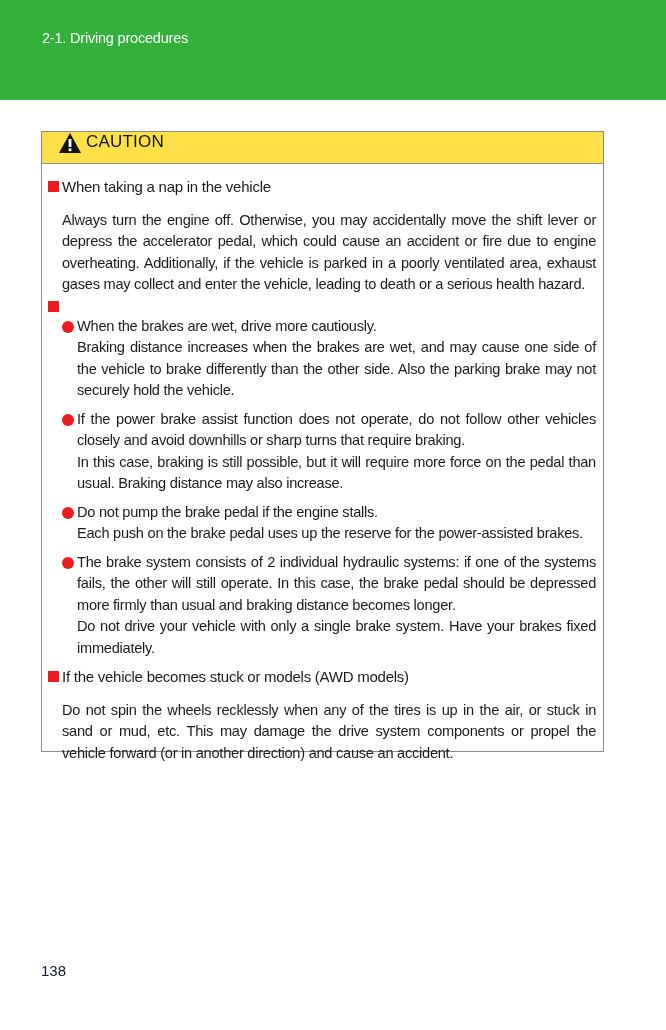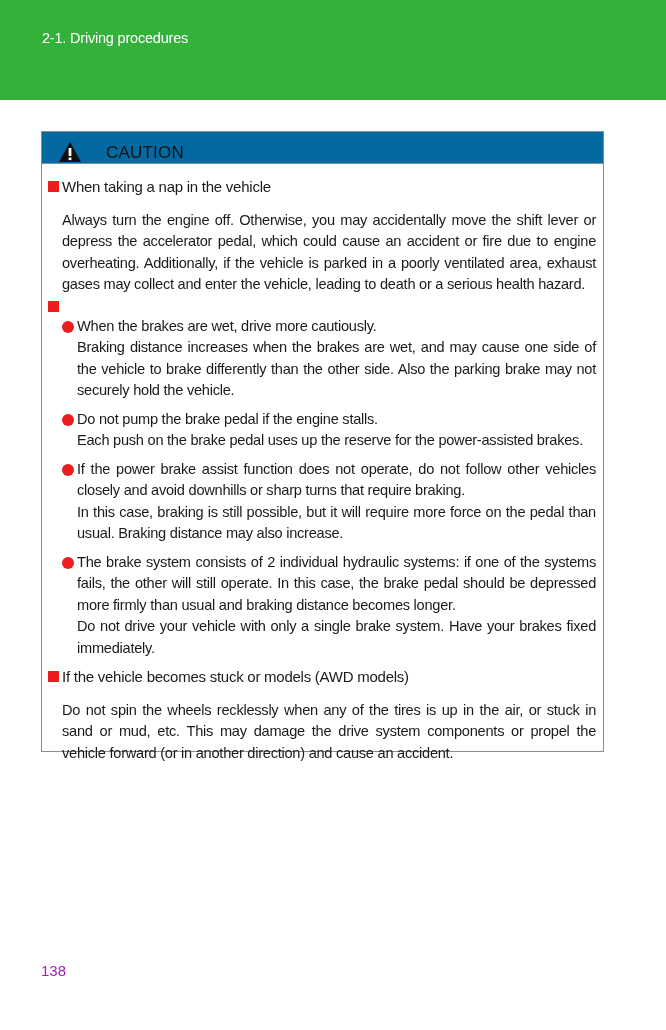--- a/index.html
+++ b/index.html
@@ -1,31 +1,31 @@
 <!DOCTYPE html>
 <html><head>
 <meta charset="utf-8">
 <style>
   html, body { margin:0; padding:0; }
   body { width:666px; height:1030px; background:#ffffff; position:relative; font-family:"Liberation Sans", sans-serif; color:#1a1a1a; overflow:hidden; }
   .header { position:absolute; left:0; top:0; width:666px; height:100px; background:#34b13a; }
   .header-title { position:absolute; left:42px; top:30px; color:#ffffff; font-size:14.5px; letter-spacing:-0.2px; }
   .caution-box { position:absolute; left:41px; top:131px; width:563px; height:621px; border:1px solid #8c8c8c; box-sizing:border-box; }
-  .caution-header { height:31px; background:#0369a1; border-bottom:1px solid #8c8c8c; display:flex; align-items:flex-end; padding-left:16px;gap:20px; }
+  .caution-header { height:31px; background:#fde047; border-bottom:1px solid #8c8c8c; display:flex; align-items:flex-start; padding-left:16px; }
   .warn-icon { width:24px; height:22px; margin-right:4px; }
   .caution-label { font-size:17px; color:#111; letter-spacing:0.2px; }
   .content { padding:12px 7px 0 6px; font-size:14.6px; line-height:21.5px; letter-spacing:-0.25px; }
   .sec-title { display:flex; align-items:center; font-size:15px; margin-bottom:4px; }
   .sq { width:11px; height:11px; background:#ee1c1c; margin-right:3px; flex:none; }
   .para { margin:12px 0 5px 14px; text-align:justify; }
   .bullet { display:flex; margin:0 0 7px 14px; }
   .dot { width:12px; height:12px; border-radius:50%; background:#ee1c1c; flex:none; margin-top:5px; margin-right:3px; }
   .btext { text-align:justify; flex:1; }
   .btext p { margin:0; }
-  .page-number { position:absolute; left:41px; top:962px; font-size:15px; color:#a21caf; }
+  .page-number { position:absolute; left:41px; top:962px; font-size:15px; color:#0f172a; }
 </style>
 </head>
 <body>
 
 <div class="header">
   <div class="header-title">2-1. Driving procedures</div>
 </div>
 
 <div class="caution-box">
   <div class="caution-header">
@@ -52,29 +52,29 @@
     <div class="bullet">
       <span class="dot"></span>
       <div class="btext">
         <p>When the brakes are wet, drive more cautiously.</p>
         <p>Braking distance increases when the brakes are wet, and may cause one side of the vehicle to brake differently than the other side. Also the parking brake may not securely hold the vehicle.</p>
       </div>
     </div>
     <div class="bullet">
       <span class="dot"></span>
       <div class="btext">
-        <p>Do not pump the brake pedal if the engine stalls.</p>
-        <p>Each push on the brake pedal uses up the reserve for the power-assisted brakes.</p>
+        <p>If the power brake assist function does not operate, do not follow other vehicles closely and avoid downhills or sharp turns that require braking.</p>
+        <p>In this case, braking is still possible, but it will require more force on the pedal than usual. Braking distance may also increase.</p>
       </div>
     </div>
     <div class="bullet">
       <span class="dot"></span>
       <div class="btext">
-        <p>If the power brake assist function does not operate, do not follow other vehicles closely and avoid downhills or sharp turns that require braking.</p>
-        <p>In this case, braking is still possible, but it will require more force on the pedal than usual. Braking distance may also increase.</p>
+        <p>Do not pump the brake pedal if the engine stalls.</p>
+        <p>Each push on the brake pedal uses up the reserve for the power-assisted brakes.</p>
       </div>
     </div>
     <div class="bullet">
       <span class="dot"></span>
       <div class="btext">
         <p>The brake system consists of 2 individual hydraulic systems: if one of the systems fails, the other will still operate. In this case, the brake pedal should be depressed more firmly than usual and braking distance becomes longer.</p>
         <p>Do not drive your vehicle with only a single brake system. Have your brakes fixed immediately.</p>
       </div>
     </div>
 

